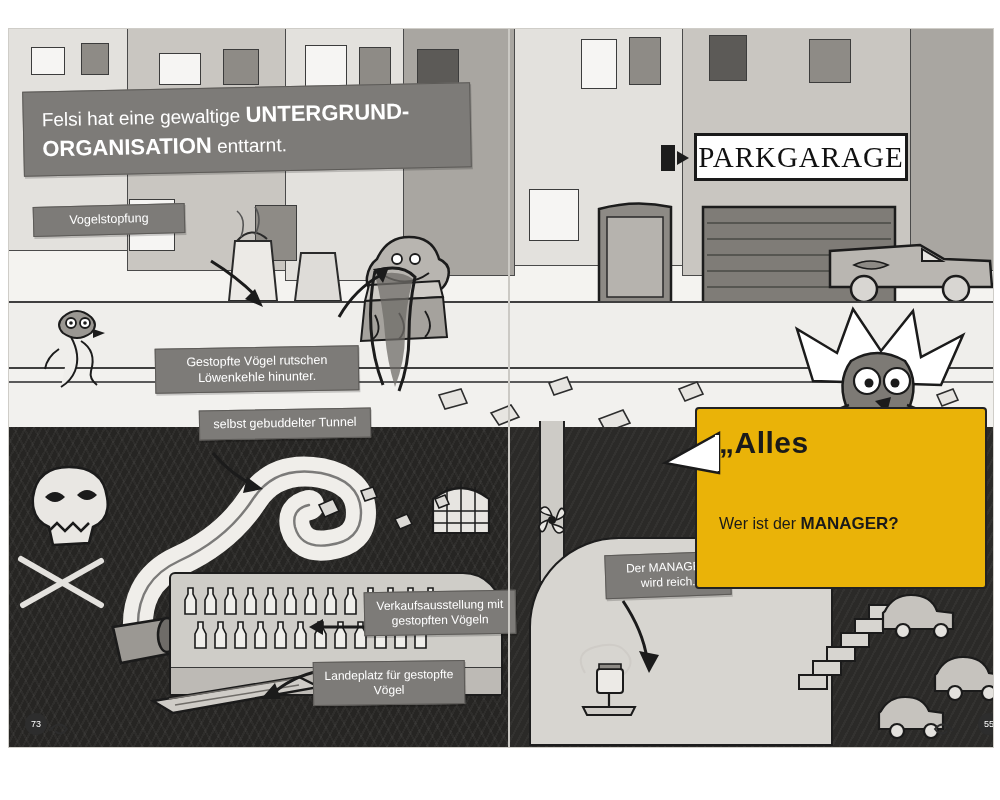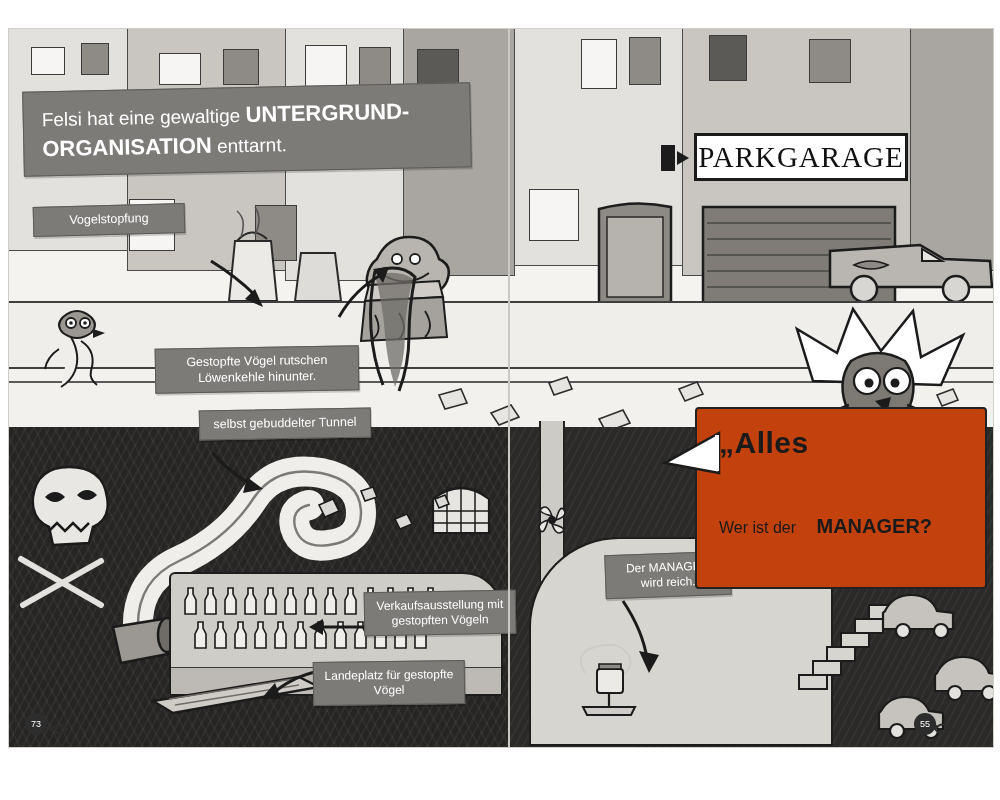--- a/index.html
+++ b/index.html
@@ -47,21 +47,21 @@
   
   .cap{position:absolute;background:#7d7b78;color:#ffffff;border:1px solid #5d5b58;
        font-family:"Liberation Sans",sans-serif;line-height:1.25;text-align:center;
        padding:6px 10px;box-shadow:1px 2px 0 rgba(0,0,0,.18);}
   .cap b{font-weight:bold;}
   .cap.big{font-size:19px;padding:12px 18px;text-align:left;line-height:1.35;}
   .cap.sm{font-size:12.5px;}
   .cap.xsm{font-size:12px;}
 
   
-  .balloon{position:absolute;background:#c2410c;border:2px solid #222;color:#1a1a1a;}
+  .balloon{position:absolute;background:#eab308;border:2px solid #222;color:#1a1a1a;}
   .balloon .t1{font-size:30px;font-weight:bold;letter-spacing:.5px;}
   .balloon .t2{font-size:16px;}
 
   
   .sign{position:absolute;background:#ffffff;border:3px solid #1a1a1a;}
   .sign .txt{font-family:"Liberation Serif",serif;font-weight:normal;font-size:29px;
              letter-spacing:1px;color:#111;text-align:center;line-height:1;}
 
   
   .pageno{position:absolute;width:22px;height:22px;border-radius:50%;background:#2d2d2d;color:#fff;
@@ -407,42 +407,42 @@
         <path d="M70 132 q22 16 42 0 q-10 42 -20 66 q-12 -26 -22 -66 Z" fill="#8a8782" stroke="#1b1b1b" stroke-width="2.2"></path>
       </svg>
     </div>
 
     <div class="balloon" style="left:686px;top:378px;width:288px;height:178px;border-radius:4px;">
       <div style="position:absolute;left:22px;top:18px;width:120px;line-height:1.05;">
         <div class="t1">„Alles</div>
       </div>
       <div style="position:absolute;left:22px;top:104px;width:252px;line-height:1.35;">
         <div class="t2">
-          <span>Wer ist der </span><b style="font-size:20px;margin-left:16px;">MANAGER?</b>
+          <span>Wer ist der </span><b style="font-size:17px;">MANAGER?</b>
         </div>
       </div>
     </div>
     <div class="ink" style="left:654px;top:400px;">
       <svg width="60" height="60" viewBox="0 0 60 60">
         <path d="M56 4 L2 34 L56 44 Z" fill="#fff" stroke="#1b1b1b" stroke-width="2.5"></path>
         <path d="M54 6 L54 42" stroke="#fff" stroke-width="4"></path>
       </svg>
     </div>
 
     <div class="gutter"></div>
 
     <div class="pageno" style="left:16px;top:684px;">
       <span>73</span>
     </div>
     <div class="ink" style="left:38px;top:686px;">
       <svg width="24" height="22" viewBox="0 0 24 22">
           <path d="M2 16 q10 -12 18 -2 q-6 8 -12 2" fill="none" stroke="#2d2d2d" stroke-width="2"></path>
         </svg>
     </div>
-    <div class="pageno" style="left:905px;top:684px;">
+    <div class="pageno" style="left:969px;top:684px;">
       <span>55</span>
     </div>
     <div class="ink" style="left:922px;top:686px;">
       <svg width="24" height="22" viewBox="0 0 24 22">
           <path d="M22 16 q-10 -12 -18 -2 q6 8 12 2" fill="none" stroke="#2d2d2d" stroke-width="2"></path>
         </svg>
     </div>
 
   </div>
 </div>

